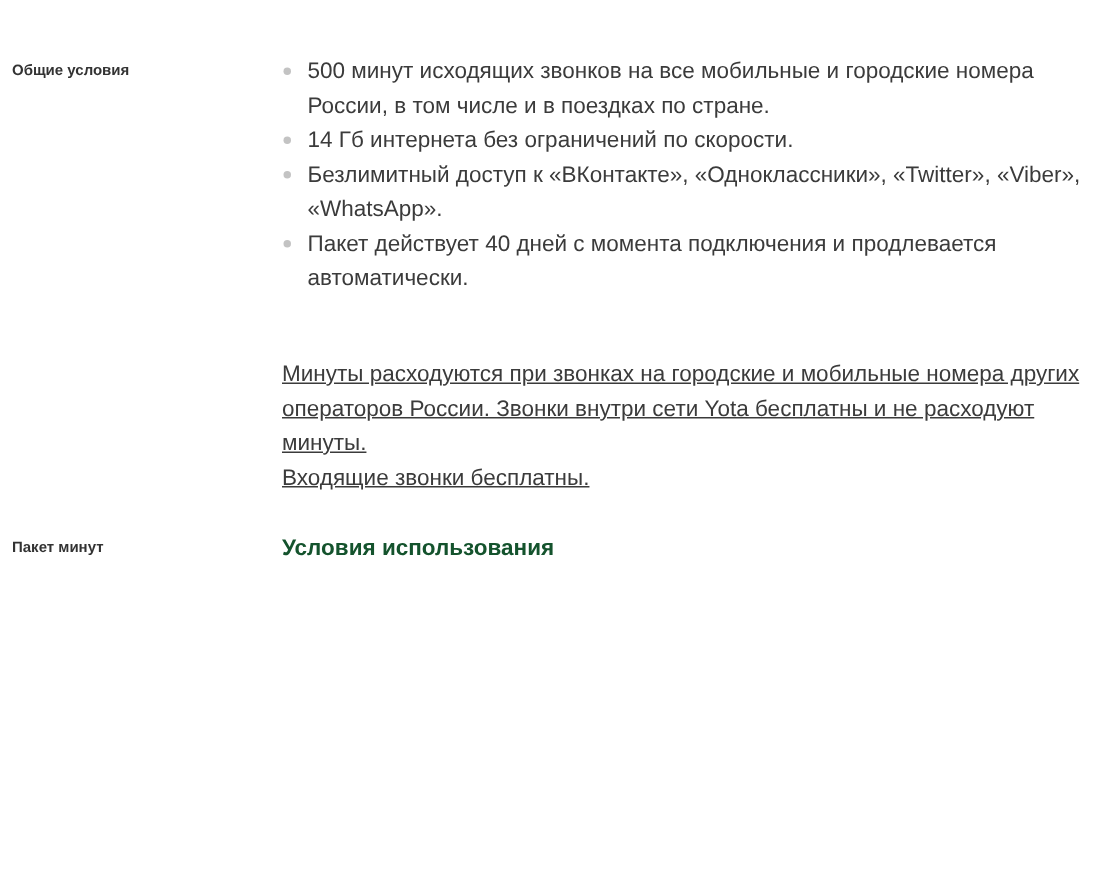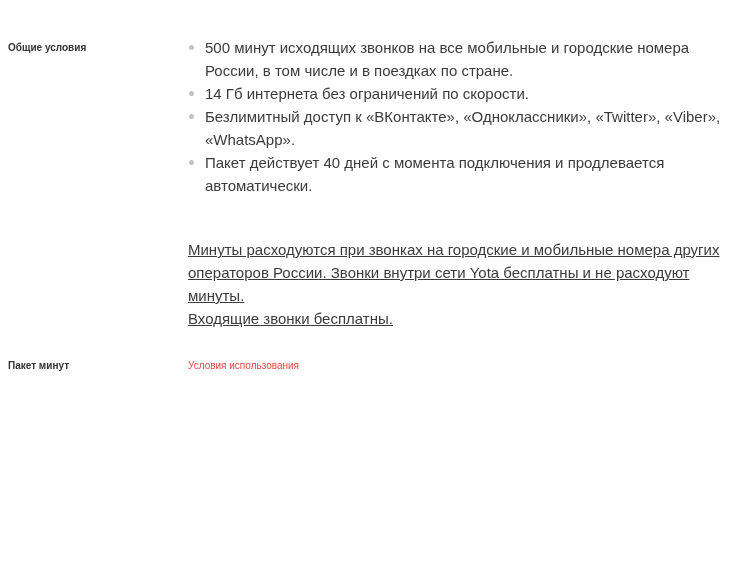--- a/index.html
+++ b/index.html
@@ -43,24 +43,24 @@
     color: #3b3b3b;
   }
   .section-content p {
     margin: 0;
     white-space: pre-line;
     text-decoration: underline;
   }
   .para-intro { margin: 0; }
   .subheading {
     margin: 24px 0 0 0;
-    font-size: 10px;
-    font-weight: normal;
+    font-size: 15px;
+    font-weight: bold;
     line-height: 23px;
-    color: #ef4444;
+    color: #14532d;
   }
   .para-spaced { margin-top: 28px !important; }
   .para-spaced2 { margin-top: 20px !important; }
   ul.bullet-list {
     margin: 0;
     padding: 0;
     list-style: none;
   }
   ul.bullet-list li {
     position: relative;

